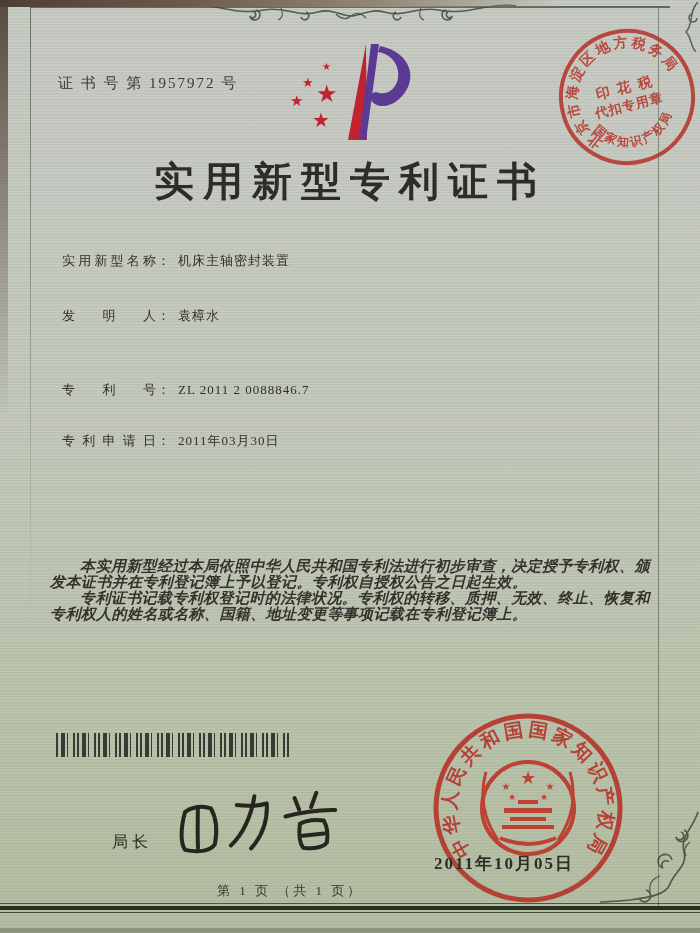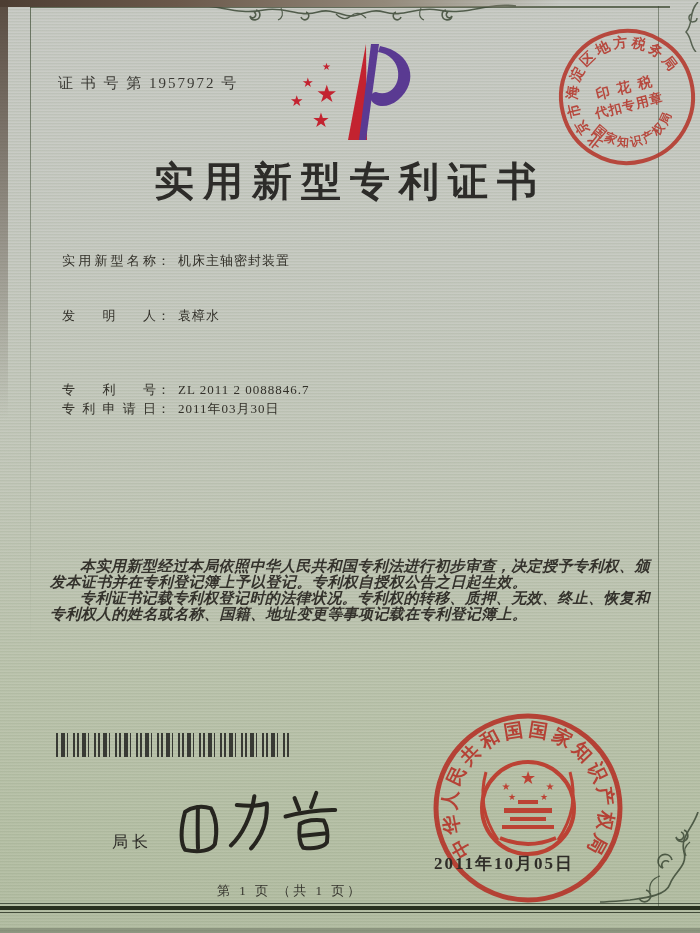--- a/index.html
+++ b/index.html
@@ -25,21 +25,21 @@
   .rule-thin2{position:absolute;left:0;top:912px;width:700px;height:1px;background:rgba(40,48,32,.8);}
 
   .ornament{position:absolute;color:#3d4a37;}
   .cert-no{position:absolute;left:58px;top:74px;font-size:15px;letter-spacing:2px;color:#3b3a35;}
   .title{position:absolute;left:0;top:154px;width:700px;text-align:center;
          font-size:40px;font-weight:700;letter-spacing:9px;color:#2d2c29;}
   .field{position:absolute;left:62px;white-space:nowrap;font-size:13px;color:#323029;}
   .field .lbl{display:inline-block;width:94px;text-align:justify;text-align-last:justify;vertical-align:bottom;}
   .field .sep{display:inline-block;margin:0 2px 0 1px;}
   .field .val{display:inline-block;margin-left:6px;letter-spacing:1px;}
-  .f0{top:252px}.f1{top:307px}.f2{top:381px}.f3{top:400px}.f4{top:469px}.f5{top:523px}
+  .f0{top:252px}.f1{top:307px}.f2{top:381px}.f3{top:432px}.f4{top:469px}.f5{top:523px}
 
   .body-text{position:absolute;left:50px;top:558px;width:606px;
              font-style:italic;font-size:15px;line-height:16px;color:#34322c;letter-spacing:.4px;font-weight:bold;}
   .body-text p{margin:0;text-indent:2em;}
 
   .barcode{position:absolute;left:56px;top:733px;width:234px;height:24px;opacity:.82;
     background:repeating-linear-gradient(90deg,
       #1d1d1b 0 2px, rgba(0,0,0,0) 2px 5px,
       #1d1d1b 5px 9px, rgba(0,0,0,0) 9px 11px,
       #1d1d1b 11px 12px, rgba(0,0,0,0) 12px 17px,

